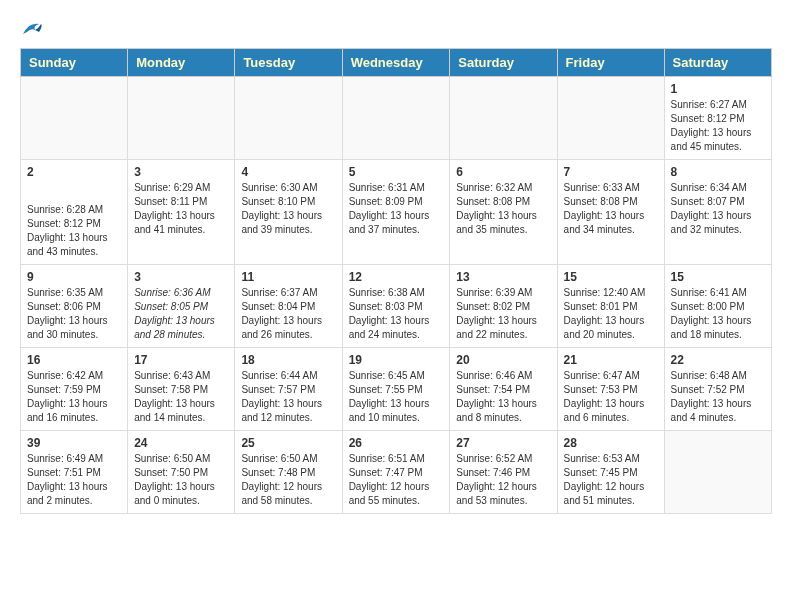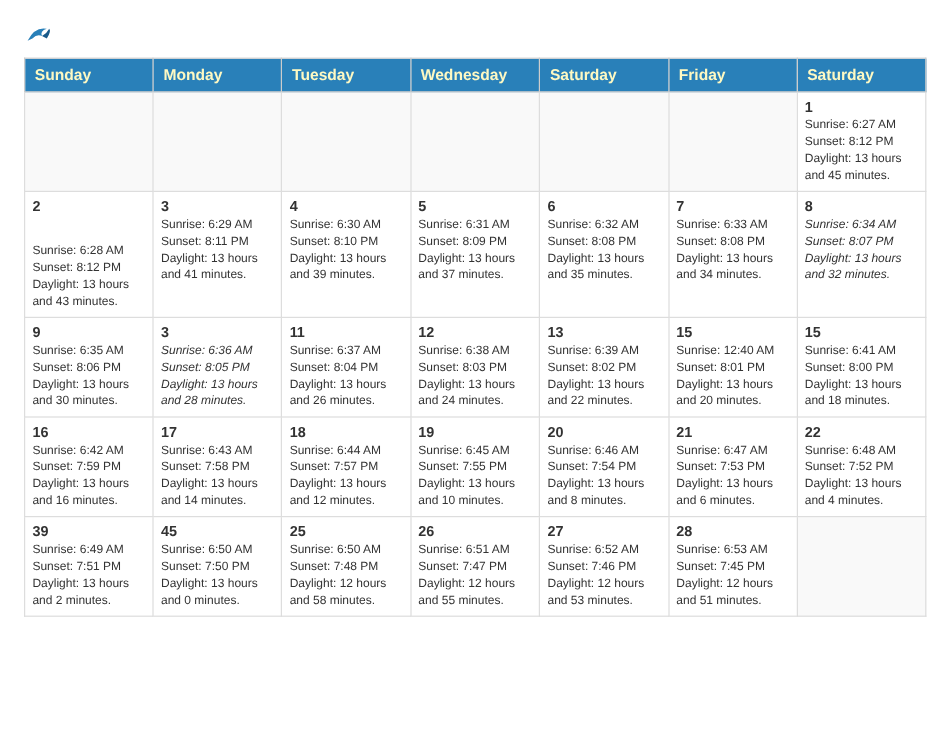--- a/index.html
+++ b/index.html
@@ -157,21 +157,21 @@
         </td>
         <td>
           <div class="day-num">7</div>
           <div class="day-info" style="white-space: pre-line;">Sunrise: 6:33 AM
 Sunset: 8:08 PM
 Daylight: 13 hours
 and 34 minutes.</div>
         </td>
         <td>
           <div class="day-num">8</div>
-          <div class="day-info" style="white-space: pre-line; font-style: italic;">Sunrise: 6:34 AM
+          <div class="day-info" style="white-space: pre-line;">Sunrise: 6:34 AM
 Sunset: 8:07 PM
 Daylight: 13 hours
 and 32 minutes.</div>
         </td>
       </tr>
       <tr>
         <td>
           <div class="day-num">9</div>
           <div class="day-info" style="white-space: pre-line;">Sunrise: 6:35 AM
 Sunset: 8:06 PM
@@ -274,21 +274,21 @@
       </tr>
       <tr>
         <td>
           <div class="day-num">39</div>
           <div class="day-info" style="white-space: pre-line;">Sunrise: 6:49 AM
 Sunset: 7:51 PM
 Daylight: 13 hours
 and 2 minutes.</div>
         </td>
         <td>
-          <div class="day-num">45</div>
+          <div class="day-num">24</div>
           <div class="day-info" style="white-space: pre-line;">Sunrise: 6:50 AM
 Sunset: 7:50 PM
 Daylight: 13 hours
 and 0 minutes.</div>
         </td>
         <td>
           <div class="day-num">25</div>
           <div class="day-info" style="white-space: pre-line;">Sunrise: 6:50 AM
 Sunset: 7:48 PM
 Daylight: 12 hours

